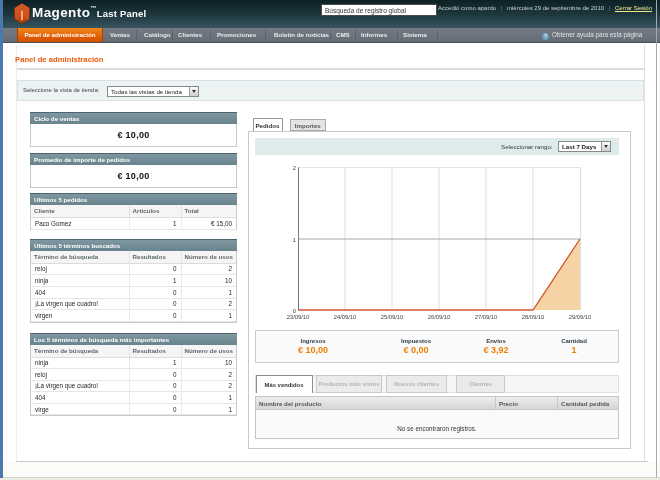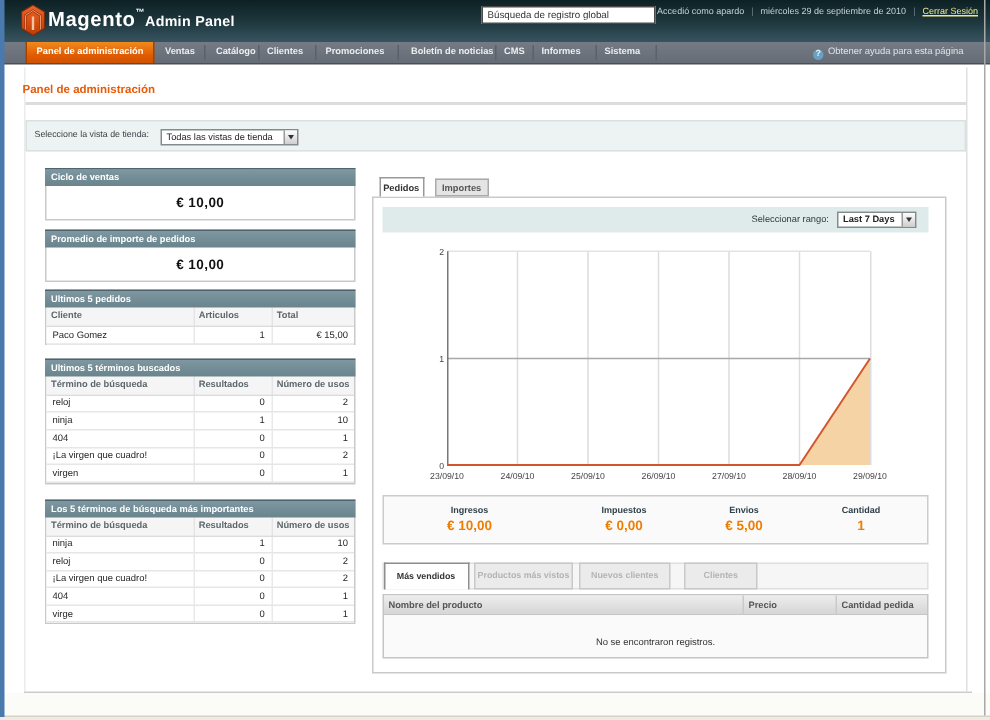--- a/index.html
+++ b/index.html
@@ -87,21 +87,21 @@
       <stop offset="0" stop-color="#e8632c"></stop>
           <stop offset="0.55" stop-color="#d84f15"></stop>
           <stop offset="1" stop-color="#b83c08"></stop>
     </linearGradient>
       </defs>
     <polygon points="8,0.4 15.6,4.9 15.6,15.9 8,20.6 0.4,15.9 0.4,4.9" fill="url(#lg)" stroke="#7e2a06" stroke-width="0.7"></polygon>
     <path d="M3,16.5 L3,7.3 L8,4 L13,7.3 L13,16.5" stroke="#a03408" stroke-width="1.5" fill="none"></path>
     <path d="M8,8 L8,17" stroke="#f4c49e" stroke-width="1.6" fill="none"></path>
     <path d="M3,16.5 L3,7.3 L8,4 L13,7.3 L13,16.5" stroke="#f4b183" stroke-width="0.6" fill="none" opacity="0.9"></path>
   </svg>
-  <div id="brand" class="abs">Magento<sup>™</sup><span class="ap">Admin Panel</span></div>
+  <div id="brand" class="abs">Magento<sup>™</sup><span class="ap">Last Panel</span></div>
   <div id="srch" class="abs">Búsqueda de registro global</div>
   <div id="hright" class="abs">Accedió como apardo <span class="sep">|</span> miércoles 29 de septiembre de 2010 <span class="sep">|</span> <a>Cerrar Sesión</a></div>
 </div>
 <div id="nav" class="abs">
   <div id="niact" class="ni" style="left:17px;">Panel de administración</div>
   <span class="ni" style="left:110px;">Ventas</span>
   <span class="ni" style="left:144px;">Catálogo</span>
   <span class="ni" style="left:178px;">Clientes</span>
   <span class="ni" style="left:217px;">Promociones</span>
   <span class="ni" style="left:274px;">Boletín de noticias</span>
@@ -290,21 +290,21 @@
   <div class="cell" style="left:17px;">
       <b>Ingresos</b>
       <span>€ 10,00</span>
     </div>
   <div class="cell" style="left:120px;">
       <b>Impuestos</b>
       <span>€ 0,00</span>
     </div>
   <div class="cell" style="left:200px;">
       <b>Envios</b>
-      <span>€ 5,00</span>
+      <span>€ 3,92</span>
     </div>
   <div class="cell" style="left:278px;">
       <b>Cantidad</b>
       <span>1</span>
     </div>
 </div>
 <div class="abs" style="left:255px;top:374.5px;width:364px;height:18px;background:#f6f6f6;border:1px solid #e0e0e0;"></div>
 <div id="t2a" class="tab2">Más vendidos</div>
 <div id="t2b" class="tab2">Productos más vistos</div>
 <div id="t2c" class="tab2">Nuevos clientes</div>

